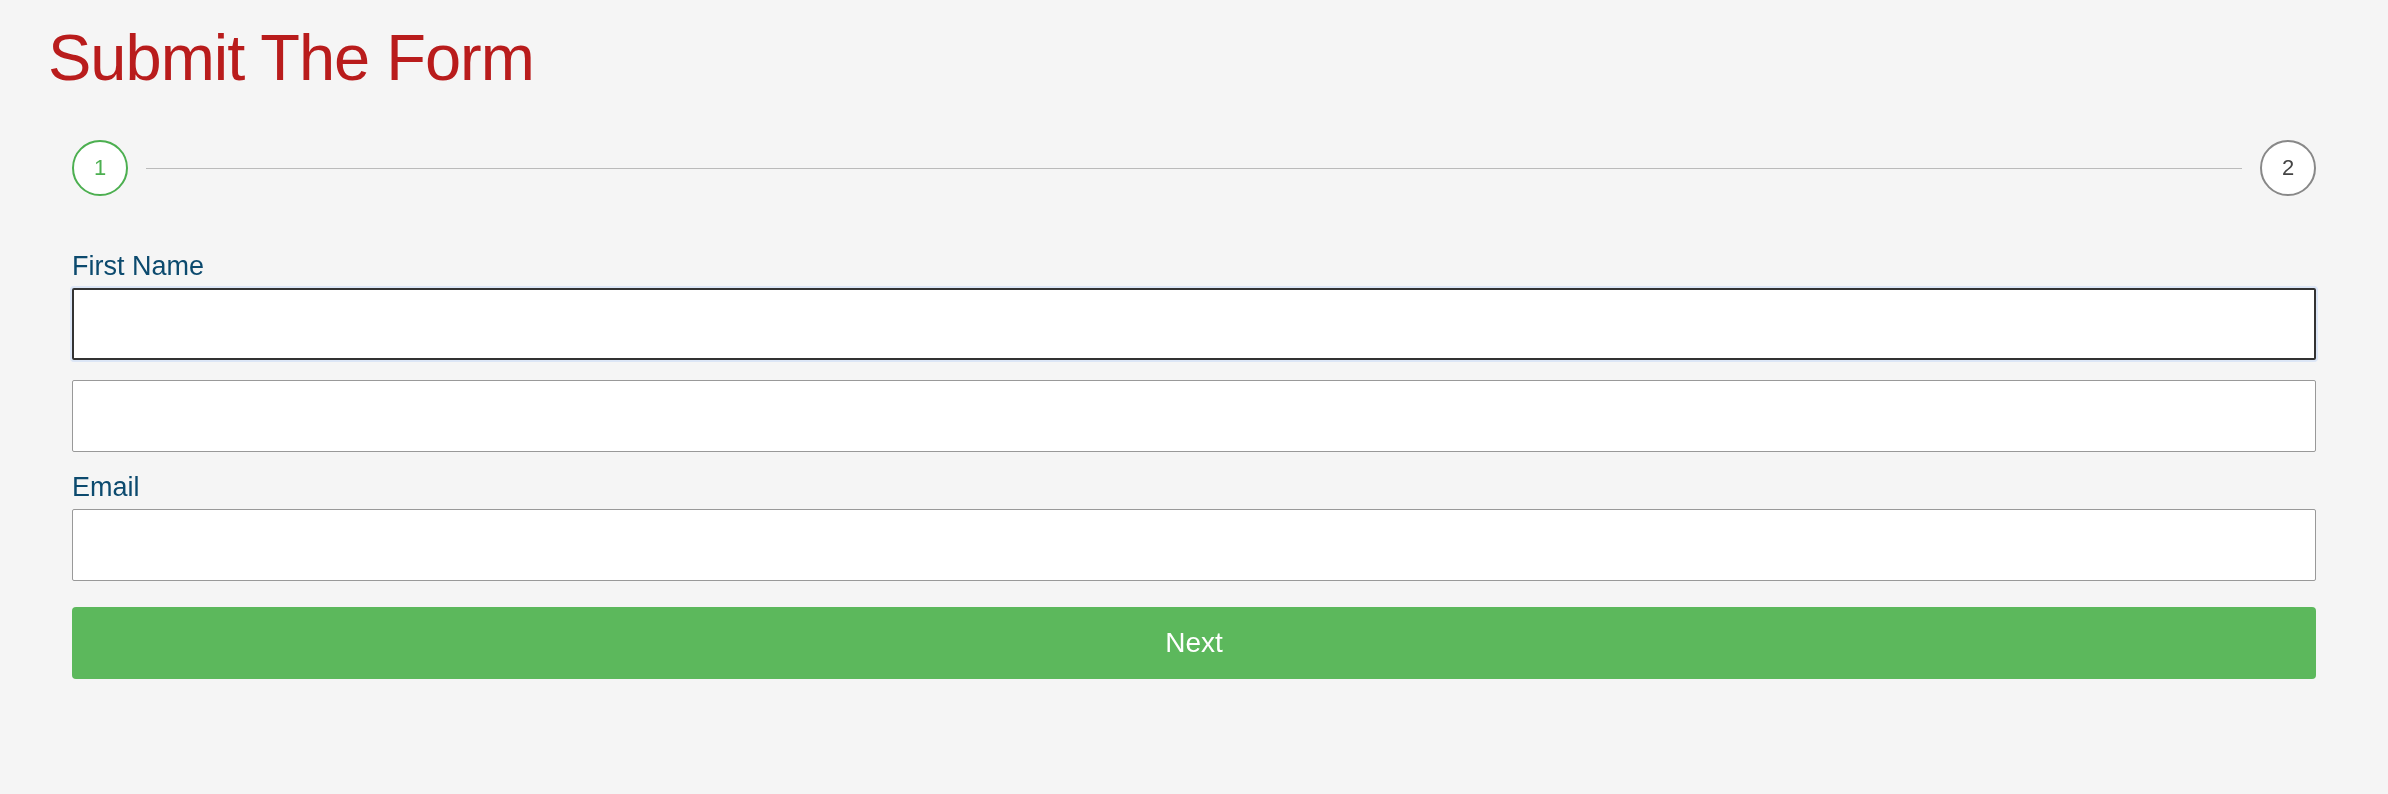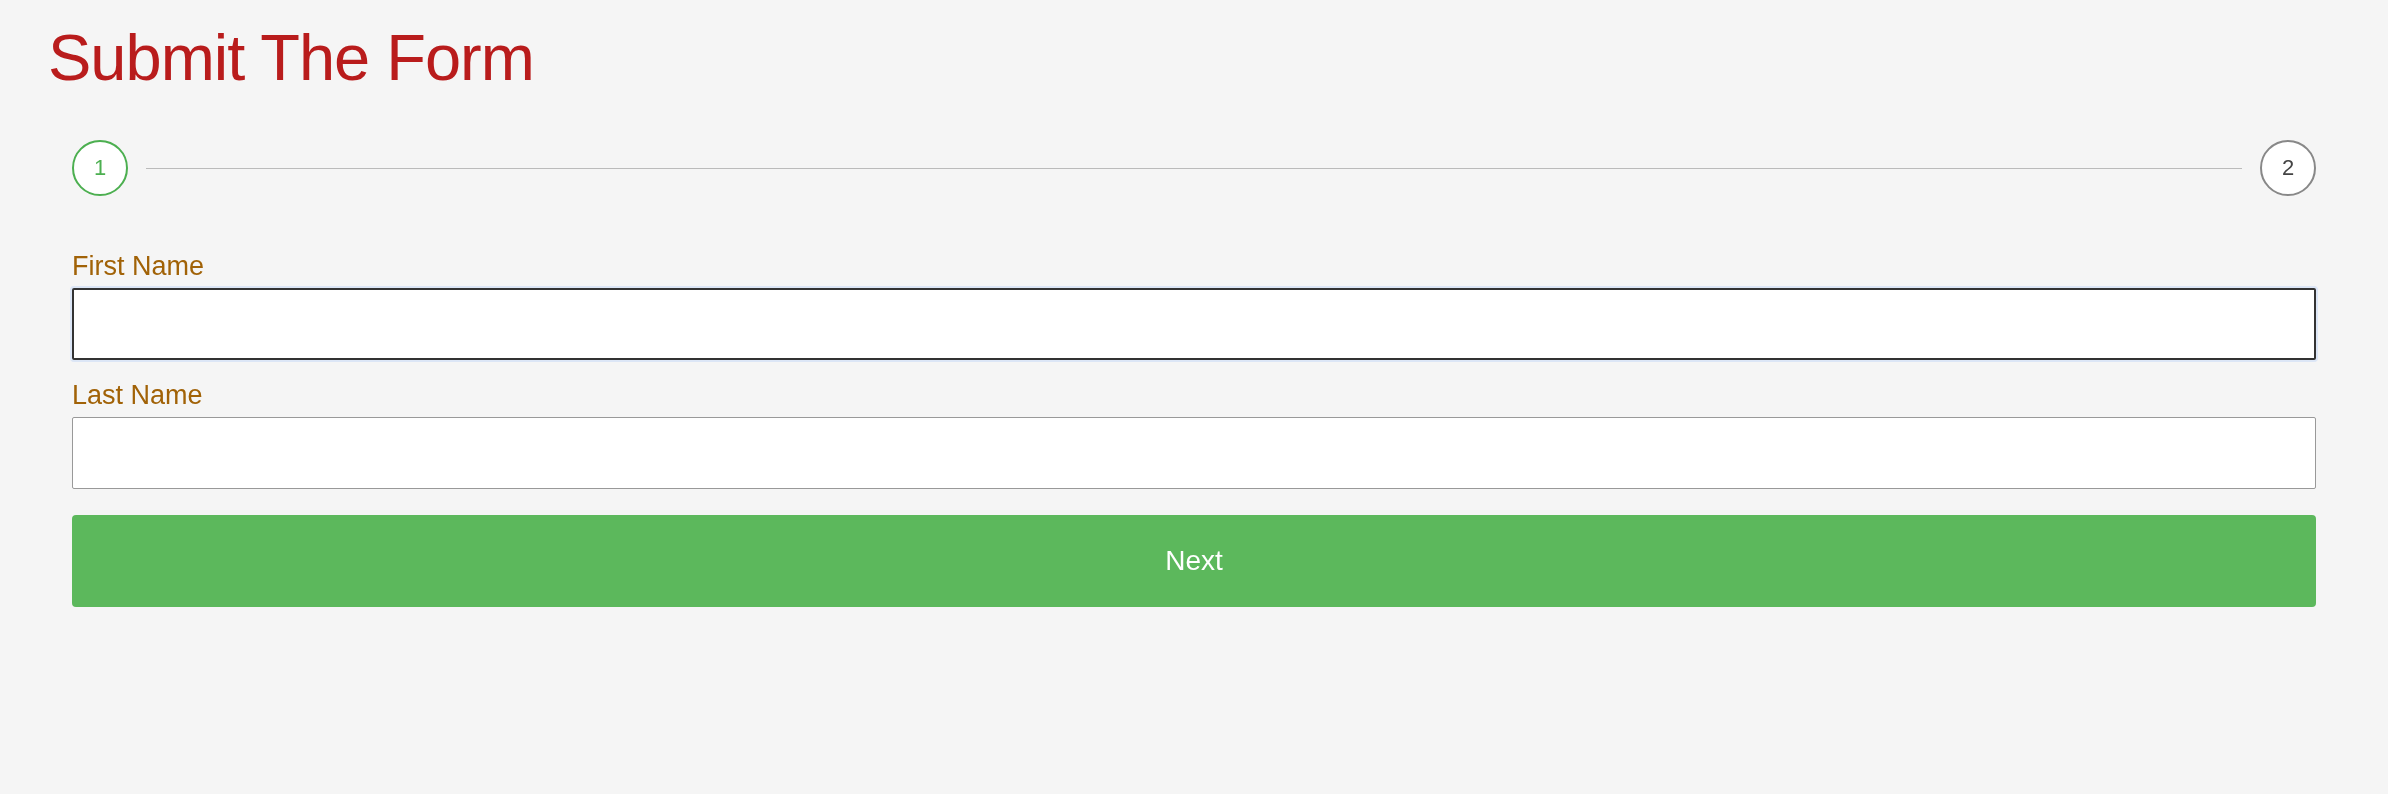--- a/index.html
+++ b/index.html
@@ -54,41 +54,41 @@
     }
     .form-wrap {
       padding: 0 24px;
     }
     .form-group {
       margin-bottom: 20px;
     }
     .form-label {
       display: block;
       font-size: 27px;
-      color: #a16207;
+      color: #0c4a6e;
       margin-bottom: 6px;
       font-weight: 400;
     }
     .form-input {
       width: 100%;
       height: 72px;
       font-size: 24px;
       padding: 10px 16px;
       border: 1px solid #999;
       background: #fff;
       border-radius: 2px;
       outline: none;
     }
     .form-group.focused .form-input {
       border: 2px solid #333;
       outline: 2px solid rgba(0, 100, 255, 0.1);
     }
     .next-button {
       width: 100%;
-      height: 92px;
+      height: 72px;
       background: #5cb85c;
       color: #fff;
       font-size: 28px;
       font-weight: 500;
       border: none;
       border-radius: 4px;
       cursor: pointer;
       margin-top: 6px;
     }
   </style>
@@ -104,20 +104,23 @@
 </div>
 
 <div class="form-wrap">
 
   <div class="form-group focused">
     <label class="form-label">First Name</label>
     <input type="text" class="form-input" value="" style="">
   </div>
 
   <div class="form-group">
-    <label class="form-label">Last Name</label>
     <input type="text" class="form-input" value="" style="">
   </div>
 
+  <div class="form-group">
+    <label class="form-label">Email</label>
+    <input type="text" class="form-input" value="" style="">
+  </div>
 
   <button class="next-button">Next</button>
 
 </div>
 
 </body></html>

